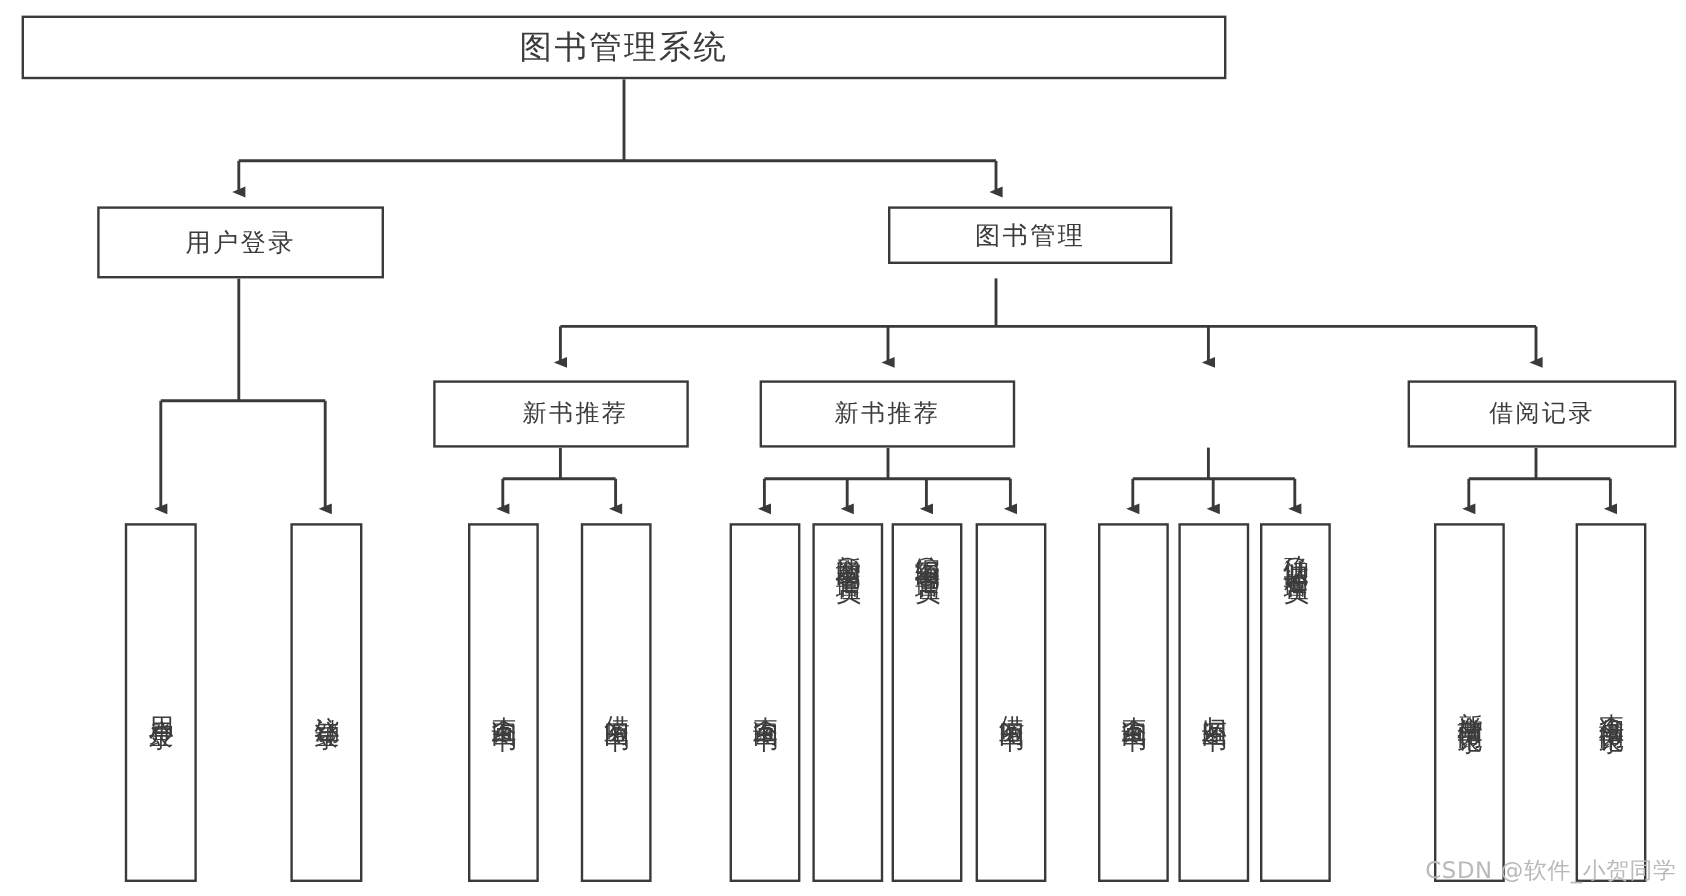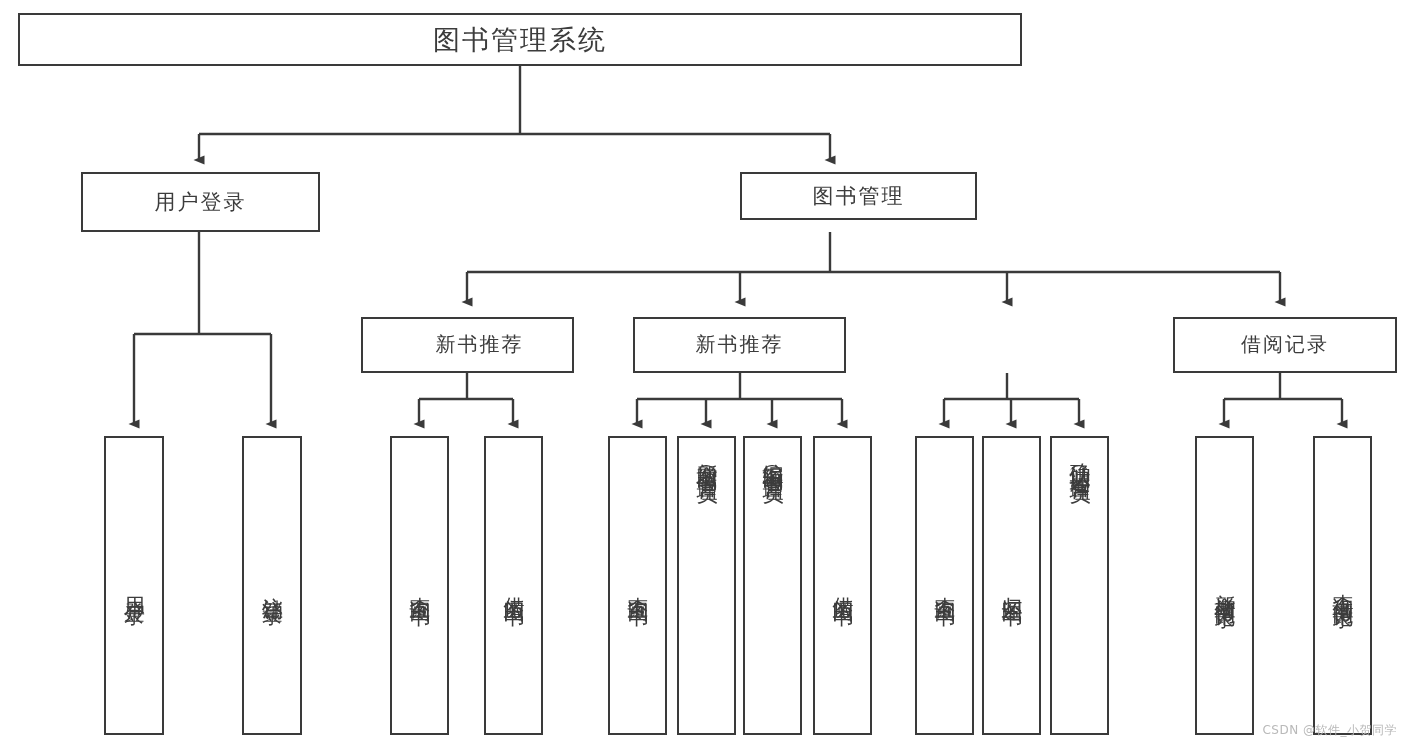--- a/index.html
+++ b/index.html
@@ -48,21 +48,21 @@
   .leaf-inner{
     width:100%;height:100%;
     display:flex;align-items:center;justify-content:center;
   }
   .leaf-inner.top{align-items:flex-start;padding-top:8px;}
 
   #watermark{
     position:absolute;
     right:8px;bottom:8px;
     color:#b9b9b9;
-    font-size:12px;
+    font-size:19px;
     letter-spacing:0.5px;
     white-space:nowrap;
     user-select:none;
   }
 </style>
 </head>
 <body>
 
 <div id="diagram-root">
 

